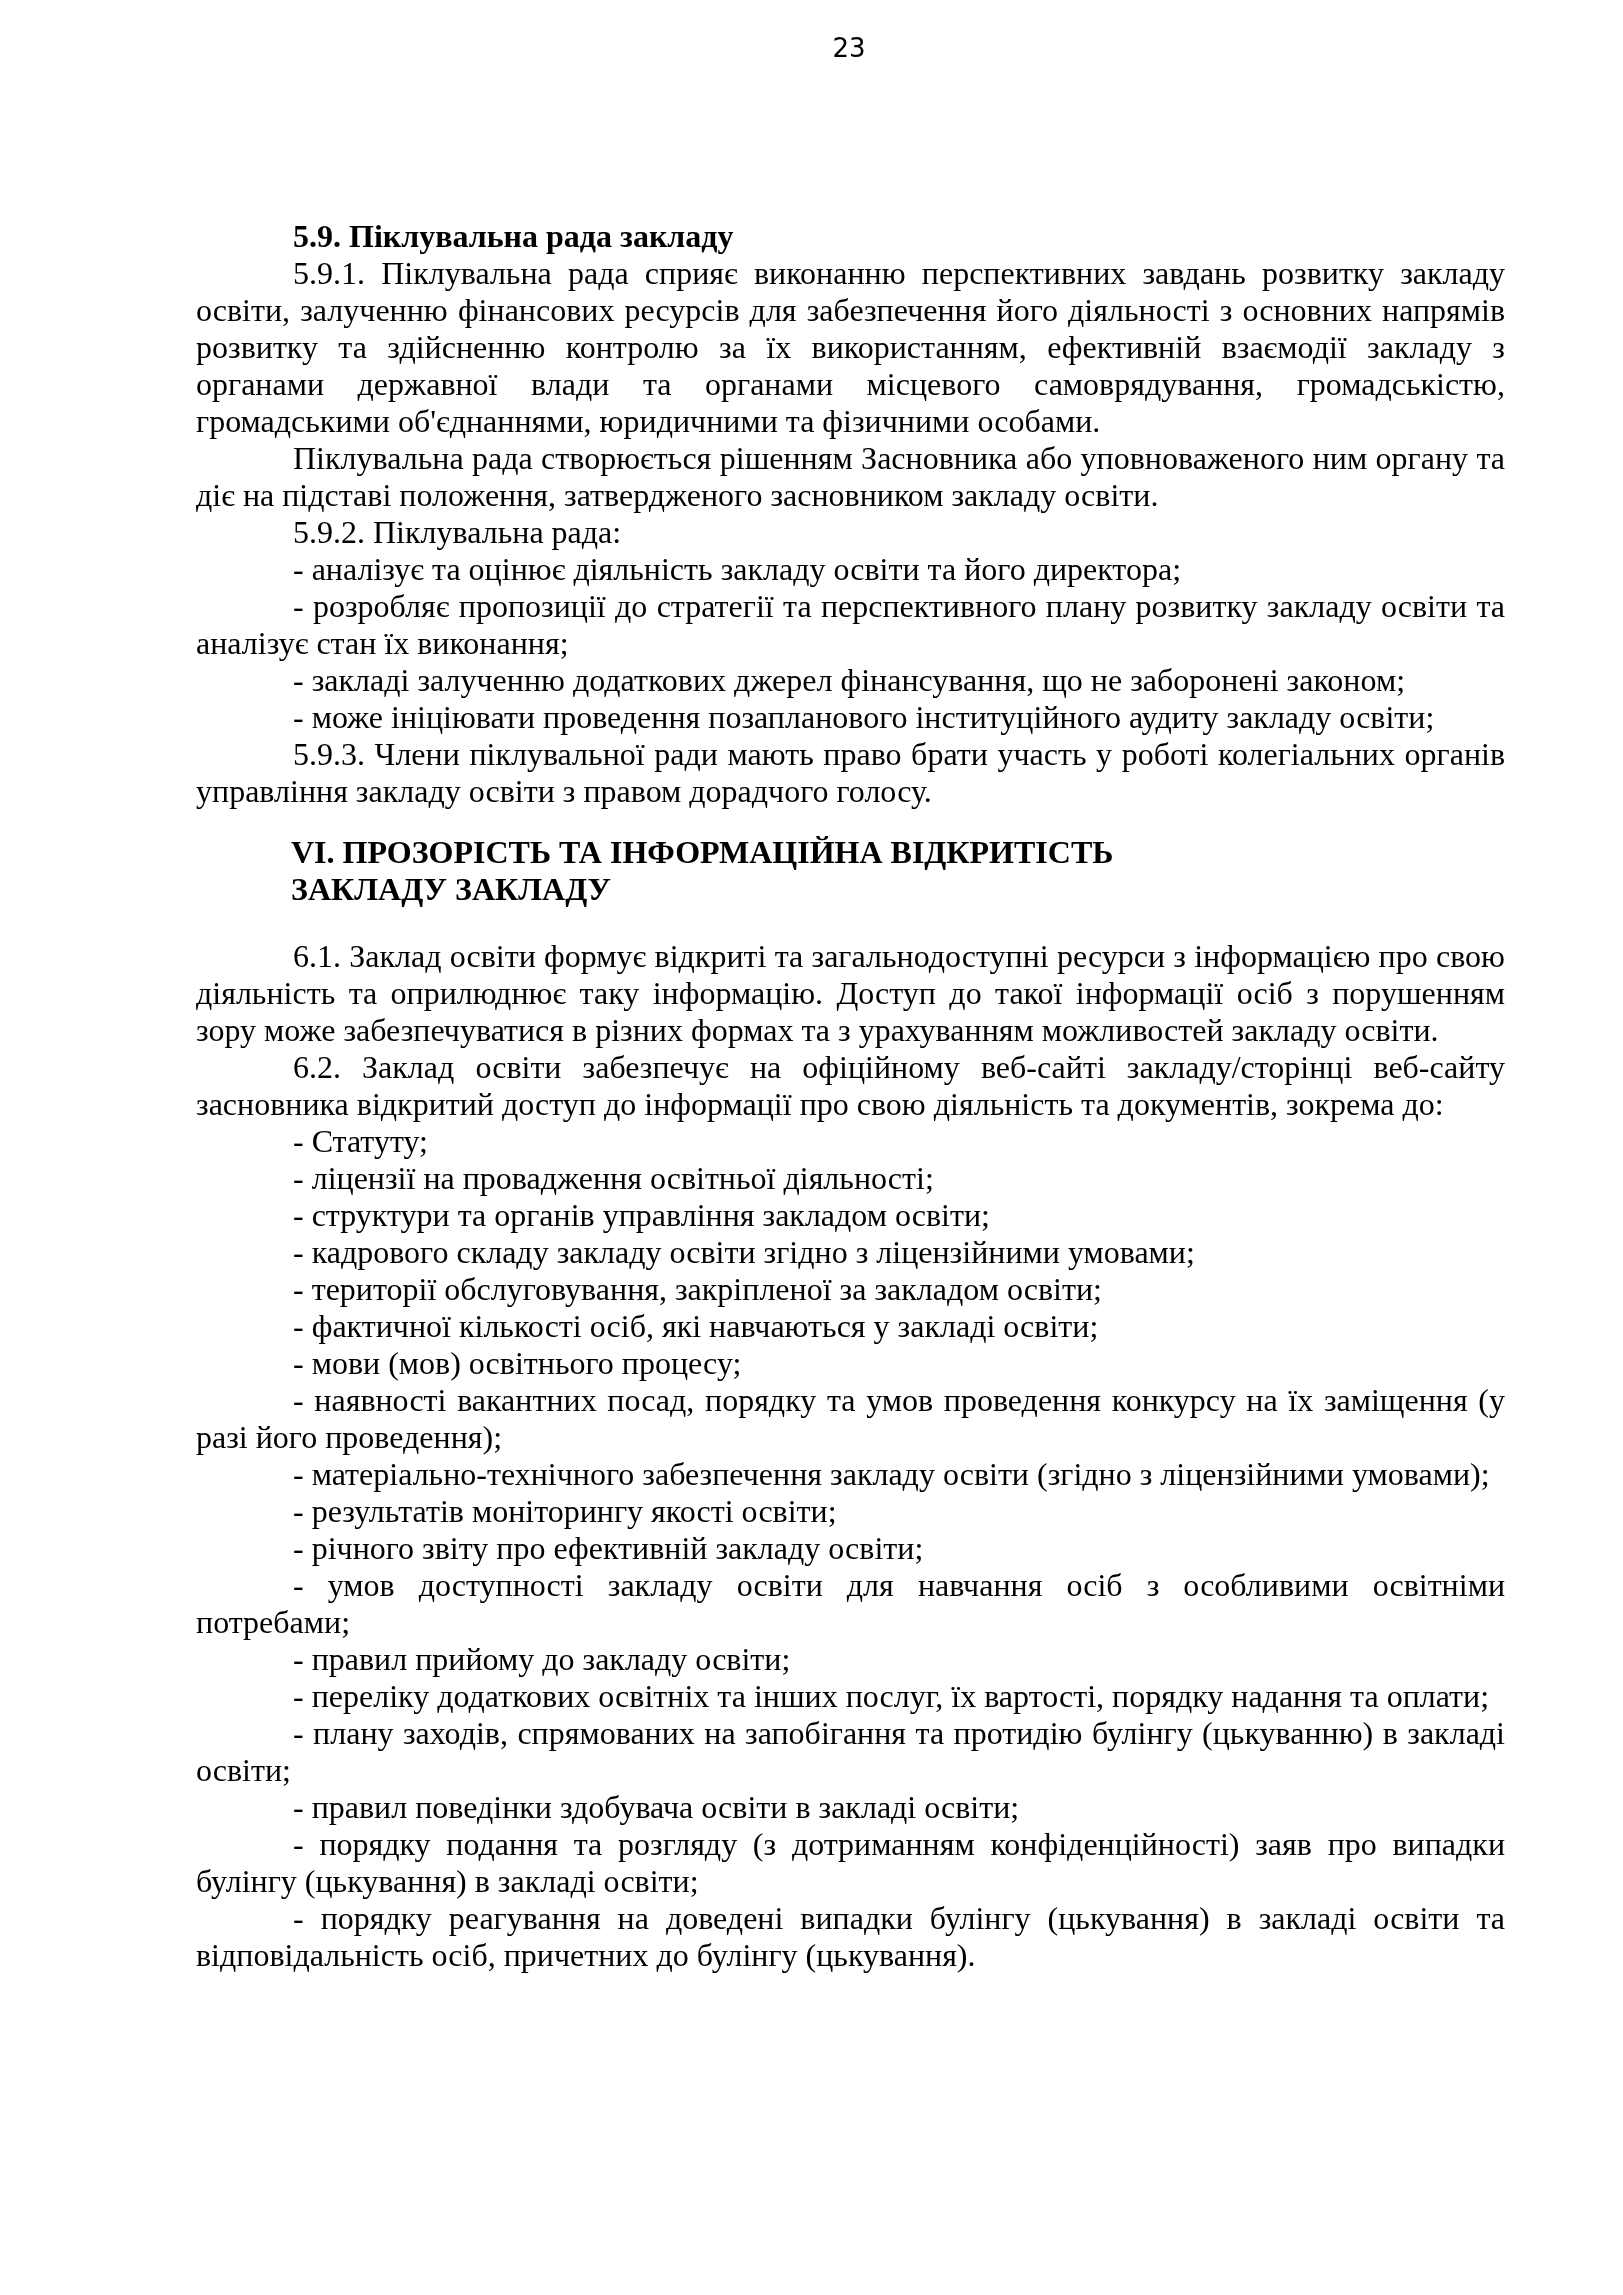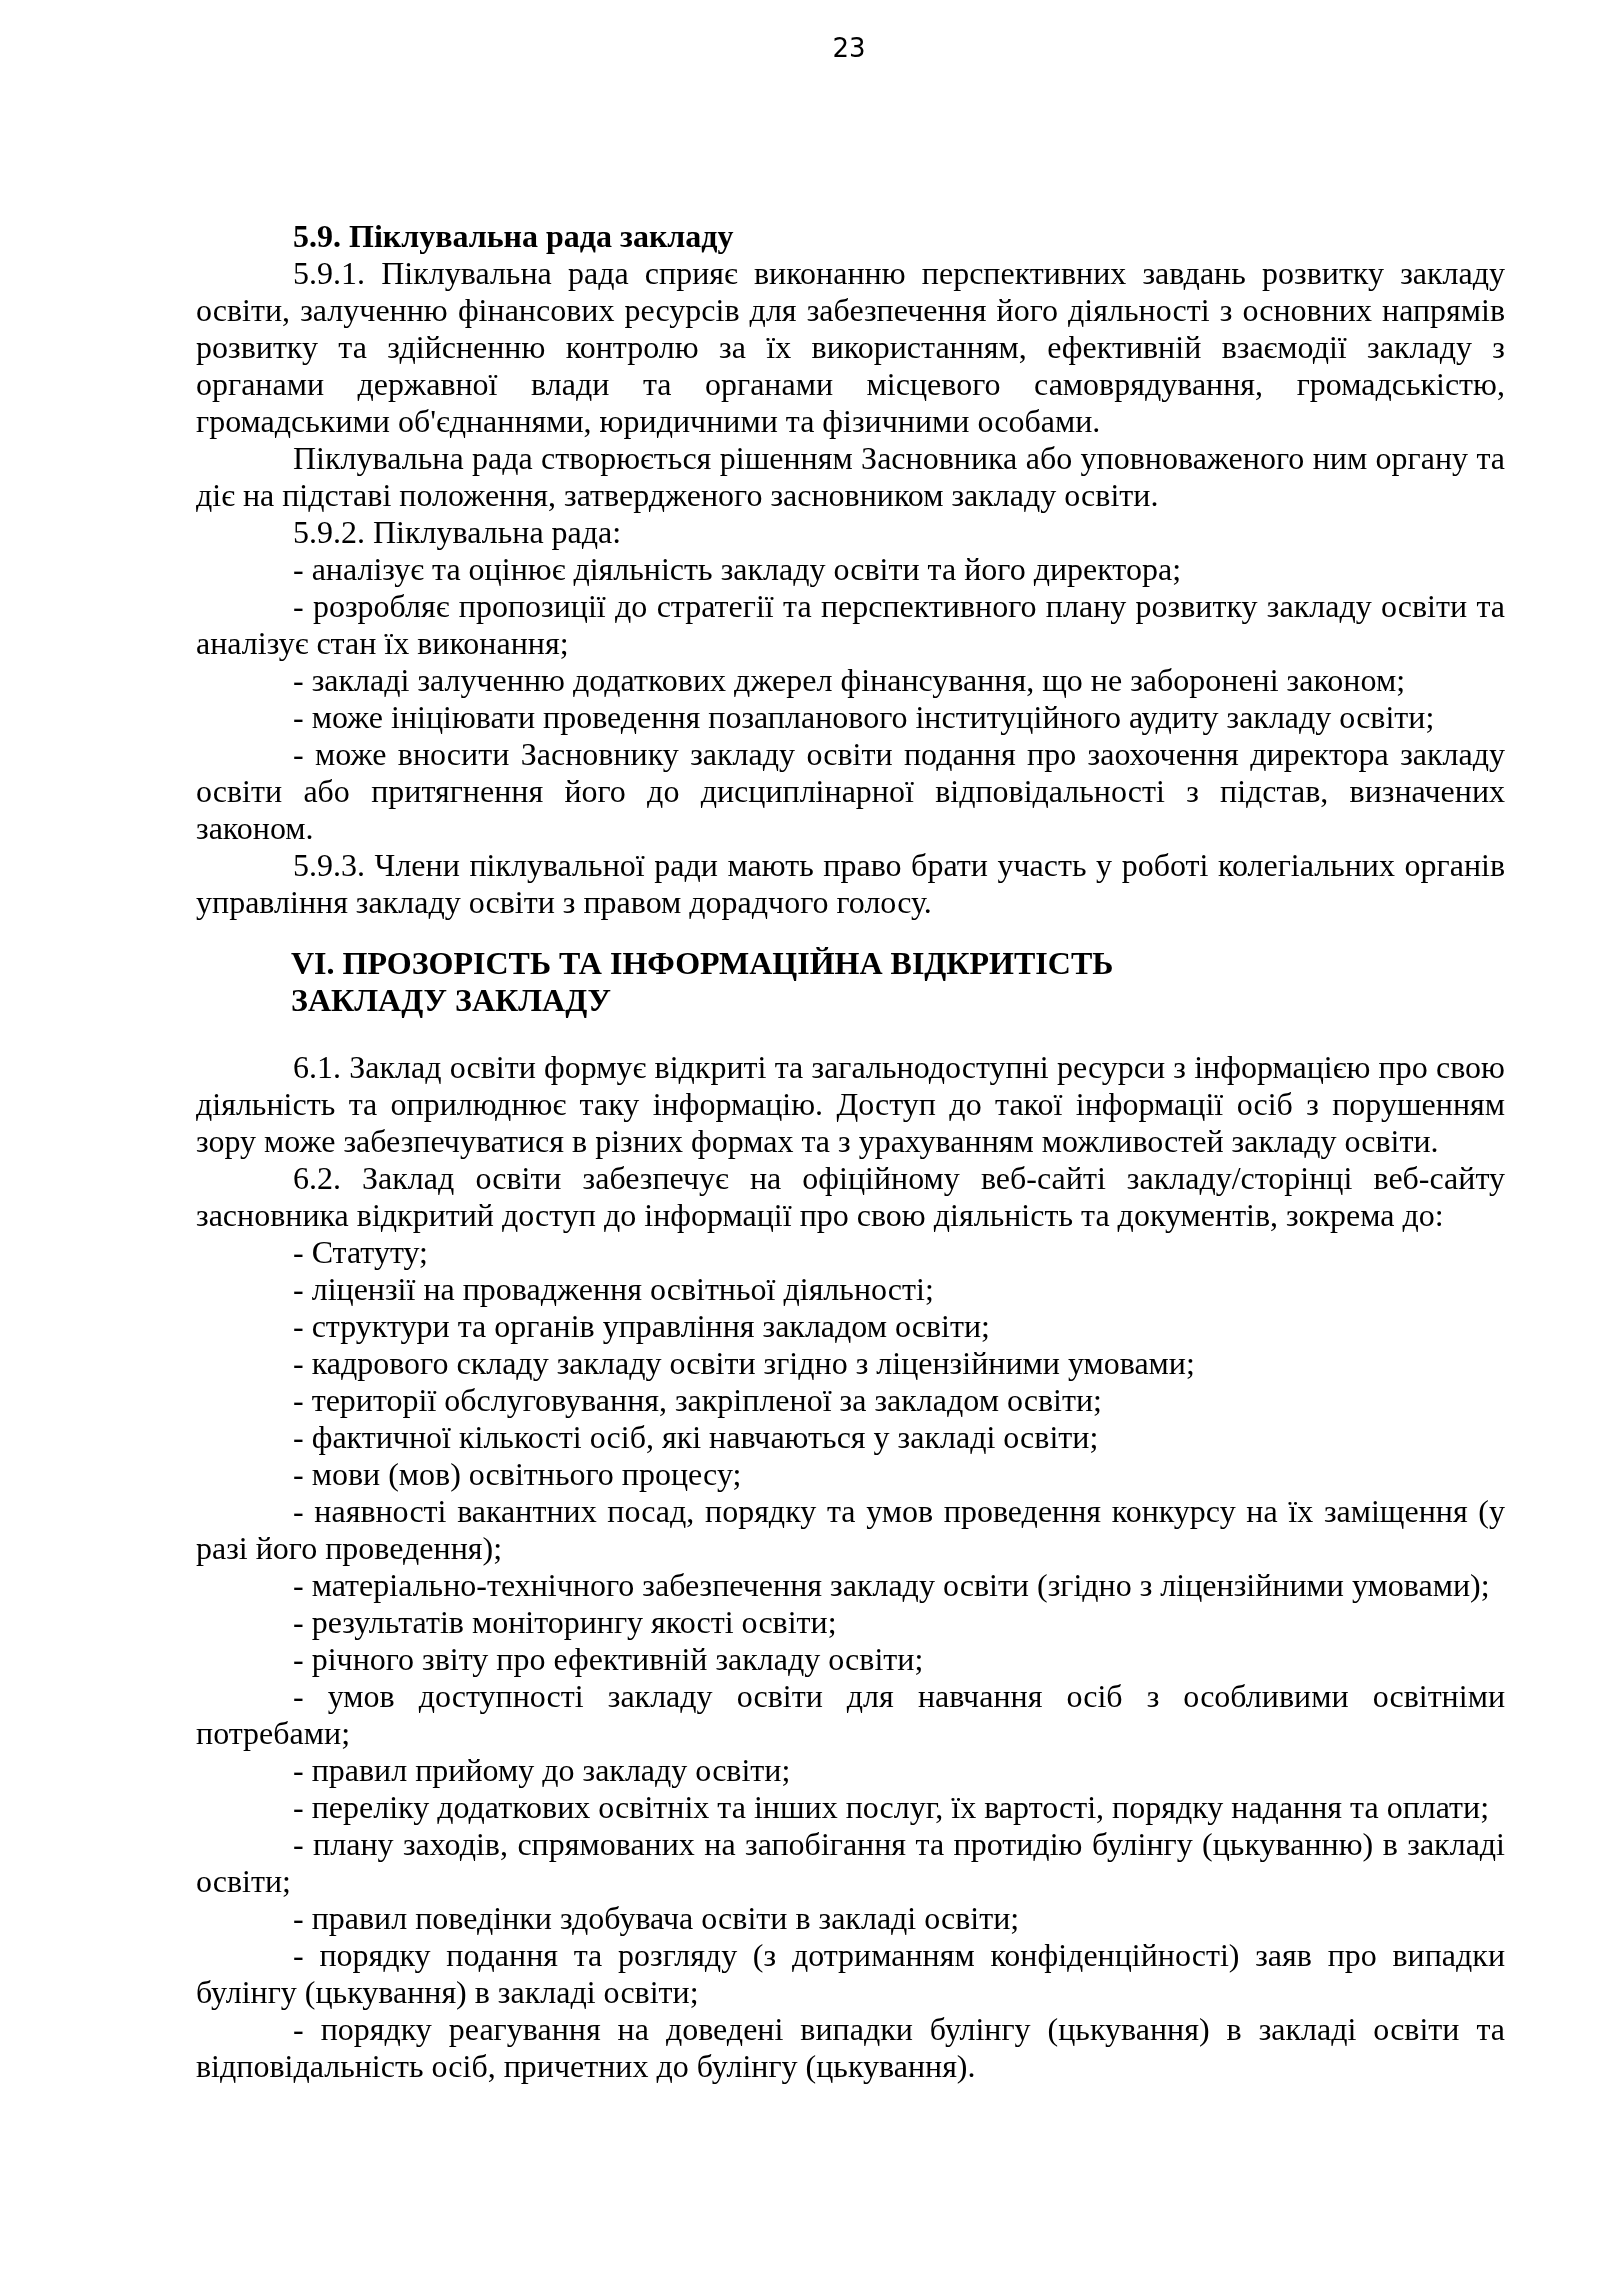--- a/index.html
+++ b/index.html
@@ -29,21 +29,20 @@
 
 <div class="content">
   <p class="sub-heading">5.9. Піклувальна рада закладу</p>
   <p>5.9.1. Піклувальна рада сприяє виконанню перспективних завдань розвитку закладу освіти, залученню фінансових ресурсів для забезпечення його діяльності з основних напрямів розвитку та здійсненню контролю за їх використанням, ефективній взаємодії закладу з органами державної влади та органами місцевого самоврядування, громадськістю, громадськими об'єднаннями, юридичними та фізичними особами.</p>
   <p>Піклувальна рада створюється рішенням Засновника або уповноваженого ним органу та діє на підставі положення, затвердженого засновником закладу освіти.</p>
   <p>5.9.2. Піклувальна рада:</p>
   <p>- аналізує та оцінює діяльність закладу освіти та його директора;</p>
   <p>- розробляє пропозиції до стратегії та перспективного плану розвитку закладу освіти та аналізує стан їх виконання;</p>
   <p>- закладі залученню додаткових джерел фінансування, що не заборонені законом;</p>
   <p>- може ініціювати проведення позапланового інституційного аудиту закладу освіти;</p>
-  <p>- може вносити Засновнику закладу освіти подання про заохочення директора закладу освіти або притягнення його до дисциплінарної відповідальності з підстав, визначених законом.</p>
   <p>5.9.3. Члени піклувальної ради мають право брати участь у роботі колегіальних органів управління закладу освіти з правом дорадчого голосу.</p>
 
   <p class="section-heading">
     <span>VI. ПРОЗОРІСТЬ ТА ІНФОРМАЦІЙНА ВІДКРИТІСТЬ</span>
     <span>ЗАКЛАДУ ЗАКЛАДУ</span>
   </p>
 
   <p>6.1. Заклад освіти формує відкриті та загальнодоступні ресурси з інформацією про свою діяльність та оприлюднює таку інформацію. Доступ до такої інформації осіб з порушенням зору може забезпечуватися в різних формах та з урахуванням можливостей закладу освіти.</p>
   <p>6.2. Заклад освіти забезпечує на офіційному веб-сайті закладу/сторінці веб-сайту засновника відкритий доступ до інформації про свою діяльність та документів, зокрема до:</p>
   <p>- Статуту;</p>

